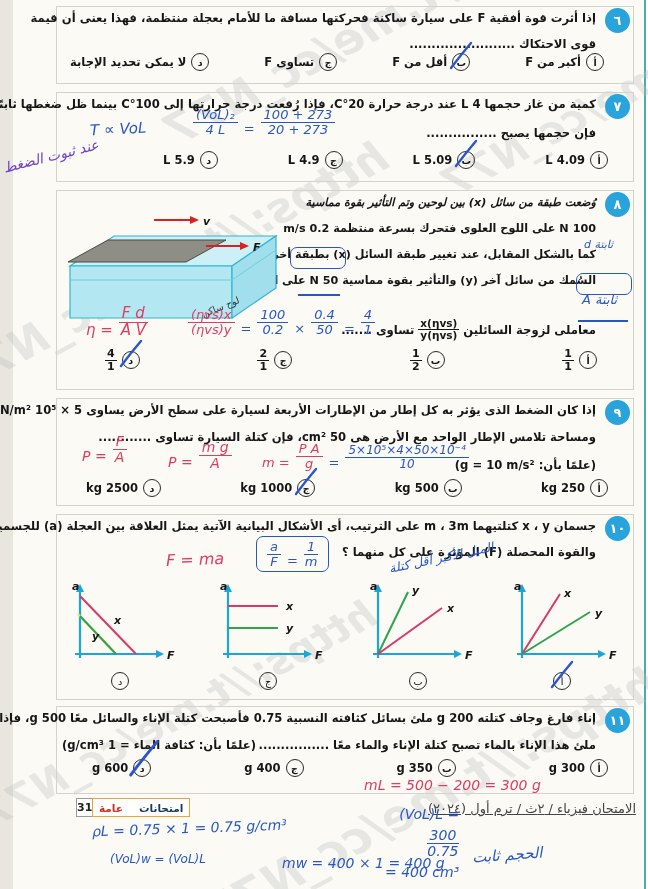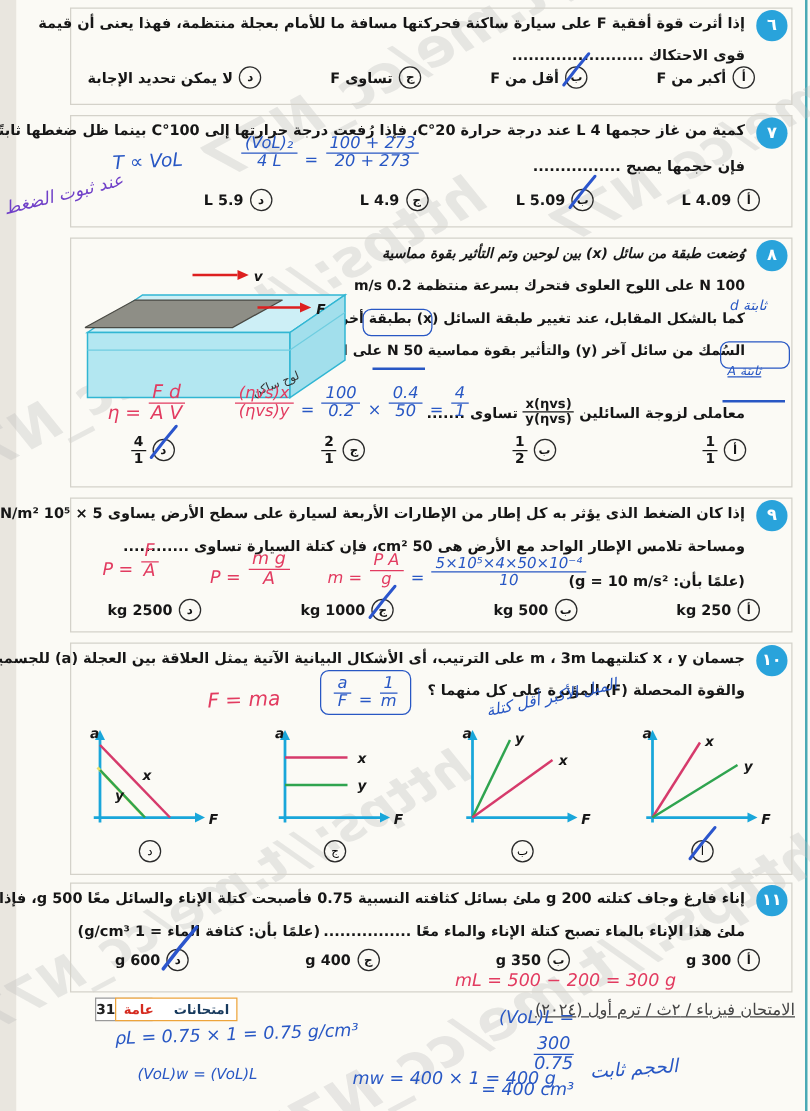--- a/index.html
+++ b/index.html
@@ -194,21 +194,21 @@
         <span class="num">0.4</span>
         <span class="den">50</span>
       </span>
     <span class="blue">=</span>
     <span class="hfrac blue">
         <span class="num">4</span>
         <span class="den">1</span>
       </span>
   </div>
   <div class="hand blue" style="left:584px;top:238px;font-size:11px;direction:rtl;">ثابتة d</div>
-  <div class="hand blue" style="left:582px;top:292px;font-size:10px;direction:rtl;text-decoration:underline;">ثابتة A</div>
+  <div class="hand blue" style="left:582px;top:292px;font-size:13px;direction:rtl;">ثابتة A</div>
   <div class="anno-box" style="left:290px;top:247px;width:54px;height:20px;"></div>
   <div class="anno-box" style="left:576px;top:273px;width:54px;height:20px;"></div>
   <div class="anno-underline" style="left:298px;top:294px;width:42px;"></div>
   <div class="anno-underline" style="left:578px;top:320px;width:50px;"></div>
 
   <div class="opts" style="left:105px;top:348px;width:492px;">
     <div class="opt">
       <span class="opt-circle">
           <span>أ</span>
         </span>

